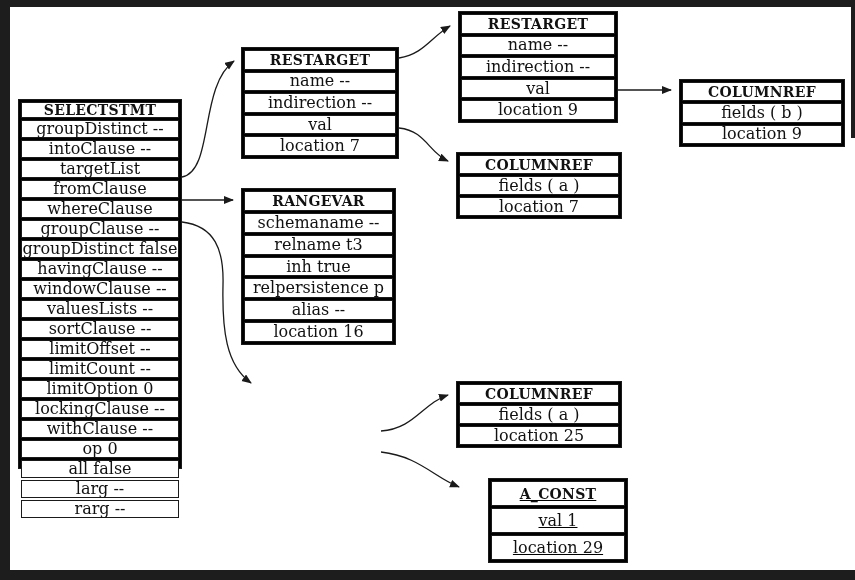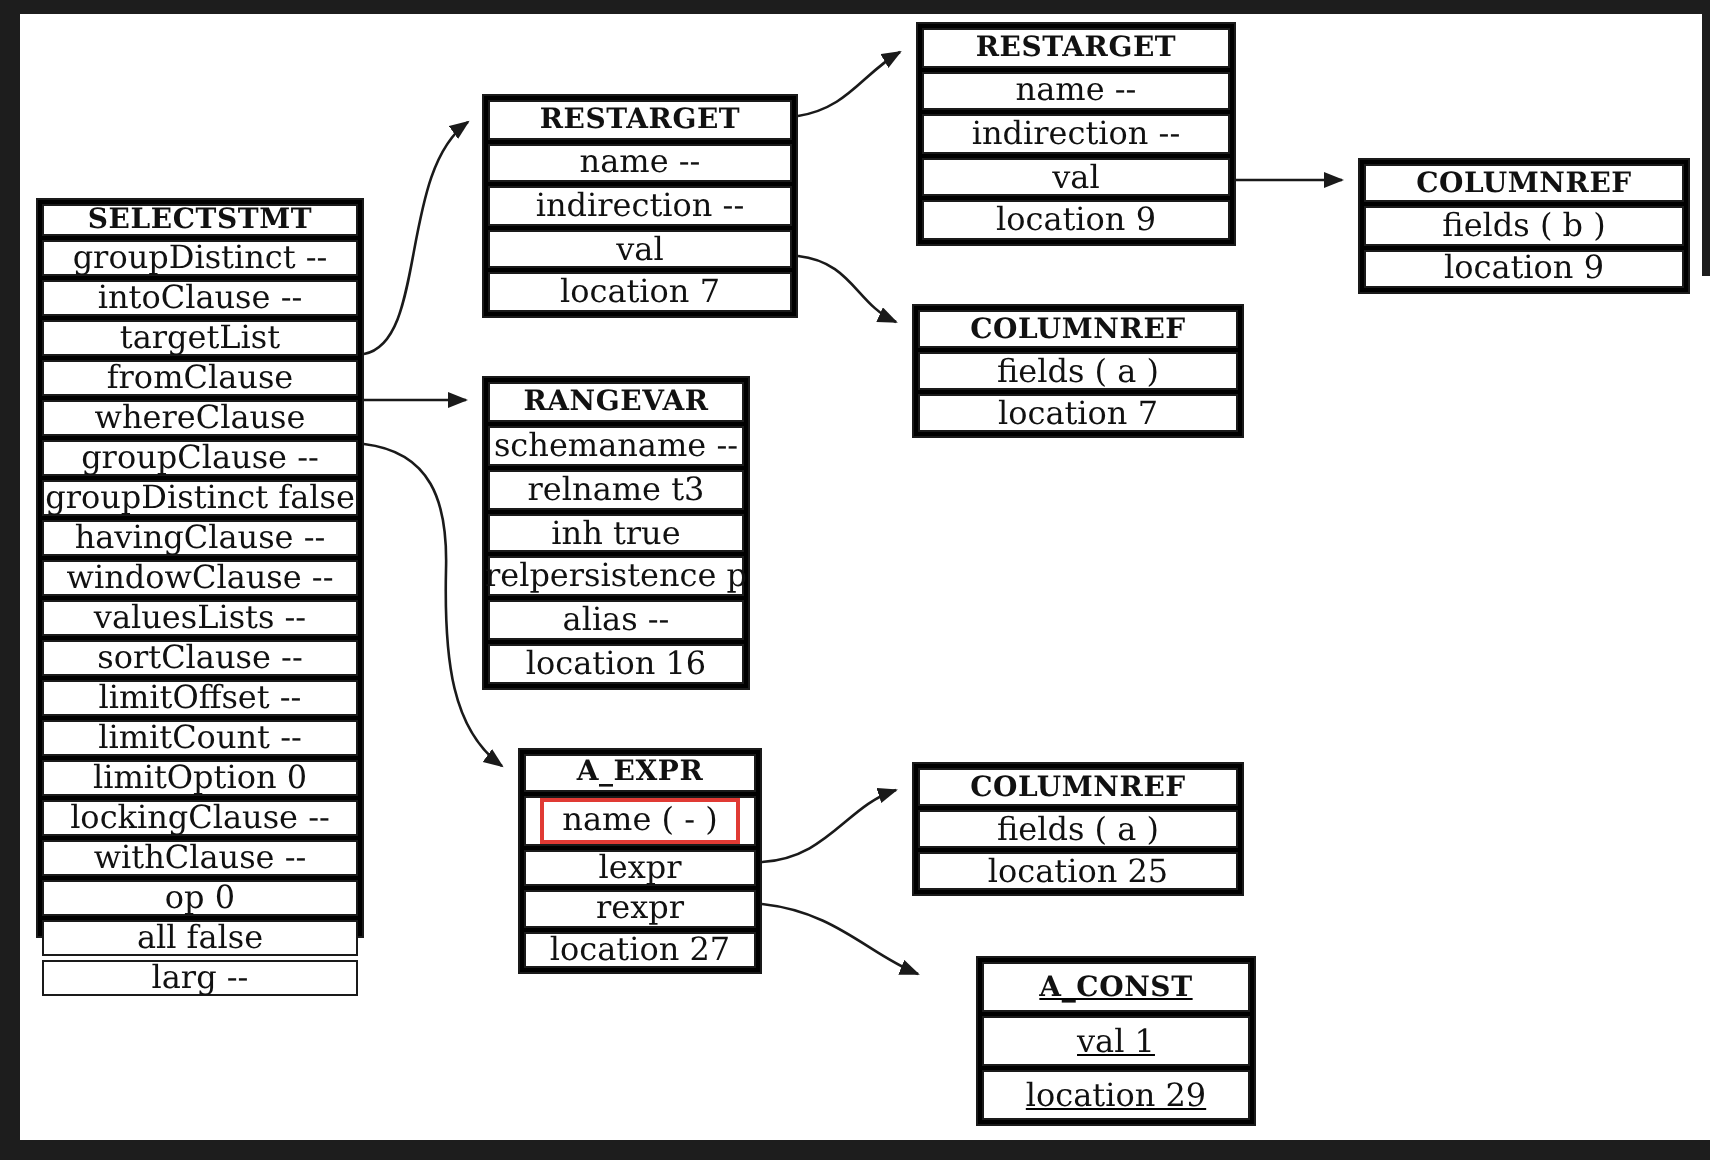--- a/index.html
+++ b/index.html
@@ -19,21 +19,21 @@
     font-size:16px;color:#111;white-space:nowrap;line-height:1;background:#fff;
   }
   .cell.hdr{font-weight:bold;font-size:14px;letter-spacing:.3px;}
   .hl{display:inline-block;border:2px solid #e03a34;padding:1px 9px 2px 9px;}
   
   #n-selectstmt{left:18px;top:99px;width:164px;height:370px;text-align:center;}
   #n-restarget7{left:241px;top:47px;width:158px;height:112px;}
   #n-restarget9{left:458px;top:11px;width:160px;height:112px;}
   #n-columnref-b9{left:679px;top:79px;width:166px;height:68px;}
   #n-columnref-a7{left:456px;top:152px;width:166px;height:67px;}
-  #n-rangevar{left:241px;top:188px;width:134px;height:157px;}
+  #n-rangevar{left:241px;top:188px;width:155px;height:157px;}
   #n-a-expr{left:259px;top:374px;width:122px;height:113px;}
   #n-columnref-a25{left:456px;top:381px;width:166px;height:67px;}
   #n-a-const{left:488px;top:478px;width:140px;height:85px;text-decoration:underline;}
   .edge{fill:none;stroke:#1a1a1a;stroke-width:1.3;}
 </style>
 </head>
 <body>
 
 <div id="screen">
   <div id="canvas"></div>
@@ -69,20 +69,21 @@
     <div class="cell">valuesLists --</div>
     <div class="cell">sortClause --</div>
     <div class="cell">limitOffset --</div>
     <div class="cell">limitCount --</div>
     <div class="cell">limitOption 0</div>
     <div class="cell">lockingClause --</div>
     <div class="cell">withClause --</div>
     <div class="cell">op 0</div>
     <div class="cell">all false</div>
     <div class="cell">larg --</div>
+    <div class="cell">rarg --</div>
   </div>
 
   <div class="node" id="n-restarget7">
     <div class="cell hdr">RESTARGET</div>
     <div class="cell">name --</div>
     <div class="cell">indirection --</div>
     <div class="cell">val</div>
     <div class="cell">location 7</div>
   </div>
 
@@ -109,29 +110,20 @@
   <div class="node" id="n-rangevar">
     <div class="cell hdr">RANGEVAR</div>
     <div class="cell">schemaname --</div>
     <div class="cell">relname t3</div>
     <div class="cell">inh true</div>
     <div class="cell">relpersistence p</div>
     <div class="cell">alias --</div>
     <div class="cell">location 16</div>
   </div>
 
-  <div class="node" id="n-a-expr">
-    <div class="cell hdr">A_EXPR</div>
-    <div class="cell">
-        <span class="hl" style="border-color: rgb(224, 58, 52);">name ( - )</span>
-      </div>
-    <div class="cell">lexpr</div>
-    <div class="cell">rexpr</div>
-    <div class="cell">location 27</div>
-  </div>
 
   <div class="node" id="n-columnref-a25">
     <div class="cell hdr">COLUMNREF</div>
     <div class="cell">fields ( a )</div>
     <div class="cell">location 25</div>
   </div>
 
   <div class="node" id="n-a-const">
     <div class="cell hdr">A_CONST</div>
     <div class="cell">val 1</div>

